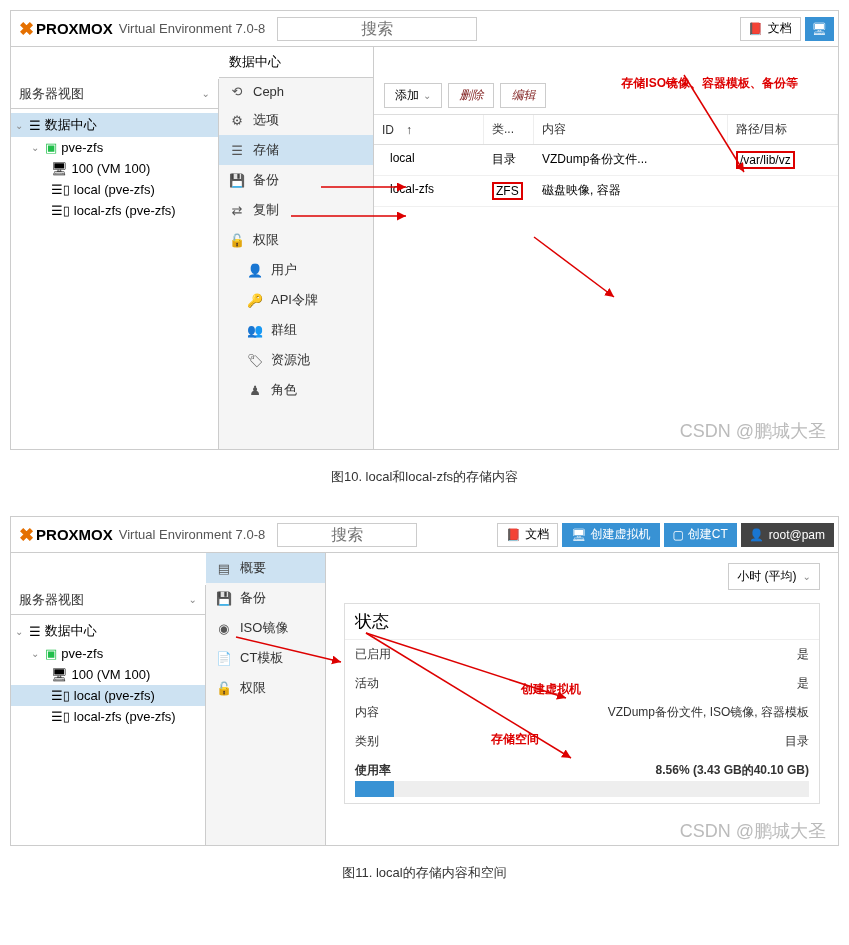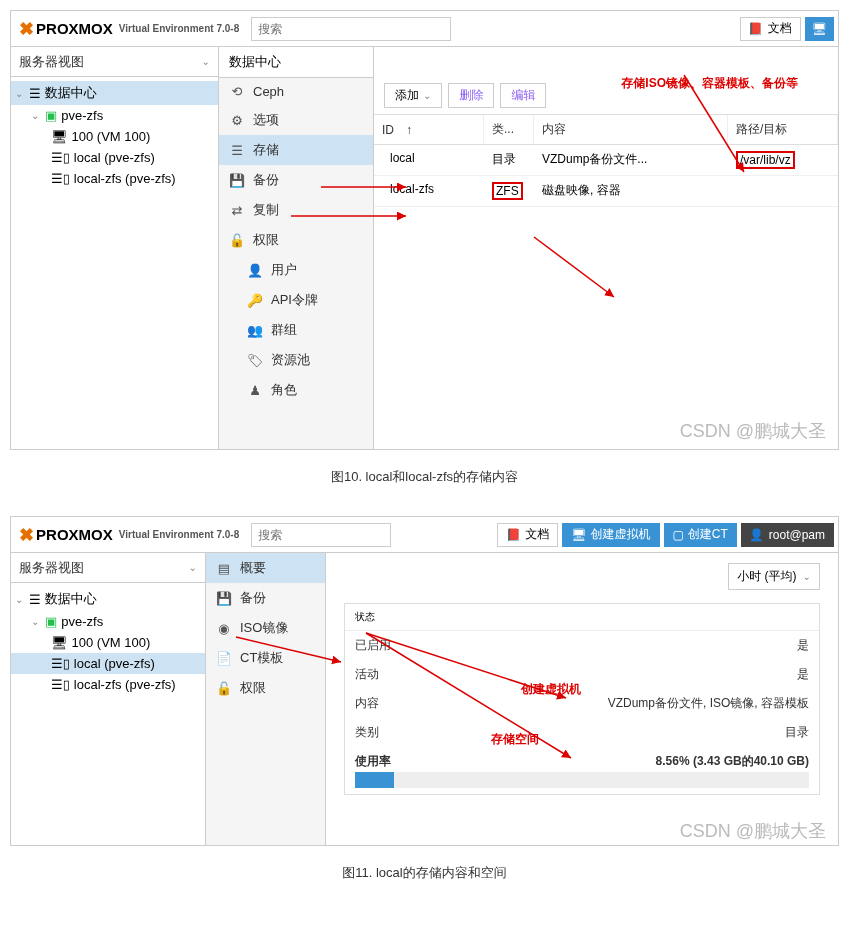--- a/index.html
+++ b/index.html
@@ -5,31 +5,31 @@
 * { box-sizing: border-box; margin: 0; padding: 0; font-family: "Helvetica Neue", Arial, sans-serif; }
 body { background: #fff; padding: 10px; }
 .screenshot { border: 1px solid #ccc; margin-bottom: 10px; position: relative; overflow: hidden; background: #fff; }
 .fig-caption { text-align: center; font-size: 13px; color: #333; margin: 18px 0 30px 0; }
 
 
 .header { display: flex; align-items: center; height: 36px; border-bottom: 1px solid #ccc; background: #fff; padding: 0 4px; }
 .logo { display: flex; align-items: center; font-weight: bold; font-size: 15px; letter-spacing: 0px; padding: 0 4px;}
 .logo .x { color: #e57000; font-size: 18px; font-weight: bold; margin-right: 2px; }
 .logo .prox { color: #000; }
-.ver { font-size: 10px; color: #555; margin-left: 6px; font-weight: bold;}
+.ver { font-size: 13px; color: #555; margin-left: 6px; font-weight: normal;}
 .search { flex: 0 0 auto; margin-left: 8px; }
-.search input { border: 1px solid #ccc; height: 24px; padding: 2px 6px; font-size: 12px; width: 200px; }
+.search input { border: 1px solid #ccc; height: 24px; padding: 2px 6px; font-size: 16px; width: 200px; text-align: center; }
 .hbtn { display: inline-flex; align-items: center; height: 24px; padding: 0 8px; border: 1px solid #ccc; background: #fff; font-size: 12px; margin-left: 4px; cursor: pointer; gap: 4px;}
 .hbtn.blue { background: #3892d4; color: #fff; border-color: #3892d4; }
 .hbtn.dark { background: #444; color: #fff; border-color: #444; }
 .spacer { flex: 1; }
 
 
 .body { display: flex; }
-.left-panel { width: 208px; border-right: 1px solid #ccc; background: #fff; }
+.left-panel { width: 208px; border-right: 1px solid #ccc; background: #fff; margin-top: 32px; }
 .view-selector { border-bottom: 1px solid #ccc; padding: 4px 8px; display: flex; align-items: center; justify-content: space-between; font-size: 13px; color: #333; height: 30px;}
 .tree { font-size: 13px; padding: 4px 0; }
 .tree-item { display: flex; align-items: center; padding: 3px 6px; cursor: pointer; gap: 4px; }
 .tree-item.selected { background: #cde2f2; }
 .tree-item .caret { width: 10px; color: #888; font-size: 10px;}
 .tree-item.l1 { padding-left: 4px; }
 .tree-item.l2 { padding-left: 20px; }
 .tree-item.l3 { padding-left: 40px; }
 .ticon { font-size: 13px; }
 
@@ -39,21 +39,21 @@
 .mid-list { font-size: 13px; }
 .mid-item { display: flex; align-items: center; padding: 6px 10px; gap: 8px; cursor: pointer; color: #333;}
 .mid-item.selected { background: #cde2f2; }
 .mid-item .micon { width: 16px; text-align: center; color: #555;}
 .mid-item.sub { padding-left: 28px; }
 
 
 .right-panel { flex: 1; background: #fff; position: relative;}
 .toolbar { display: flex; align-items: center; gap: 6px; padding: 6px 10px; border-bottom: 1px solid #ddd; font-size: 12px;}
 .tbtn { border: 1px solid #ccc; padding: 3px 10px; background: #fff; cursor: pointer; font-size: 12px; display: inline-flex; align-items: center; gap: 4px;}
-.tbtn.disabled { color: #8b5cf6; }
+.tbtn.disabled { color: #7f1d1d; font-style: italic; }
 .grid-headers { display: flex; border-bottom: 1px solid #ddd; font-size: 12px; color: #333;}
 .gh { padding: 6px 8px; border-right: 1px solid #eee; }
 .gh.id { width: 110px; display: flex; align-items: center; gap: 12px;}
 .gh.type { width: 50px; }
 .gh.content { flex: 1; min-width: 140px;}
 .gh.path { width: 110px; }
 .grid-row { display: flex; font-size: 12px; padding: 6px 0; border-bottom: 1px solid #f0f0f0;}
 .gc { padding: 0 8px; }
 .gc.id { width: 110px; padding-left: 16px; }
 .gc.type { width: 50px; }
@@ -65,21 +65,21 @@
 
 
 .arrows-svg { position: absolute; left: 0; top: 0; pointer-events: none; }
 
 
 .breadcrumb { padding: 6px 10px; font-size: 13px; border-bottom: 1px solid #ccc; display: flex; align-items: center; justify-content: space-between;}
 .help-btn { border: 1px solid #ccc; padding: 2px 8px; font-size: 11px; display: inline-flex; align-items: center; gap: 4px; cursor: pointer;}
 .content-area { padding: 10px 18px; position: relative;}
 .time-select { float: right; border: 1px solid #ccc; padding: 4px 8px; font-size: 12px; display: flex; align-items: center; gap: 6px;}
 .panel-box { border: 1px solid #ddd; margin-top: 40px; }
-.panel-title { padding: 6px 10px; font-size: 10px; border-bottom: 1px solid #eee;}
+.panel-title { padding: 6px 10px; font-size: 17px; border-bottom: 1px solid #eee;}
 .kv-row { display: flex; padding: 6px 10px; font-size: 12px; }
 .kv-row .k { width: 70px; color: #333;}
 .kv-row .v { flex: 1; text-align: right; color: #333;}
 .progress { height: 16px; background: #eee; position: relative; margin-top: 2px;}
 .progress-fill { height: 100%; background: #3892d4; width: 8.56%;}
 .chev { font-size: 10px; color: #888;}
 </style>
 </head>
 <body>
 

